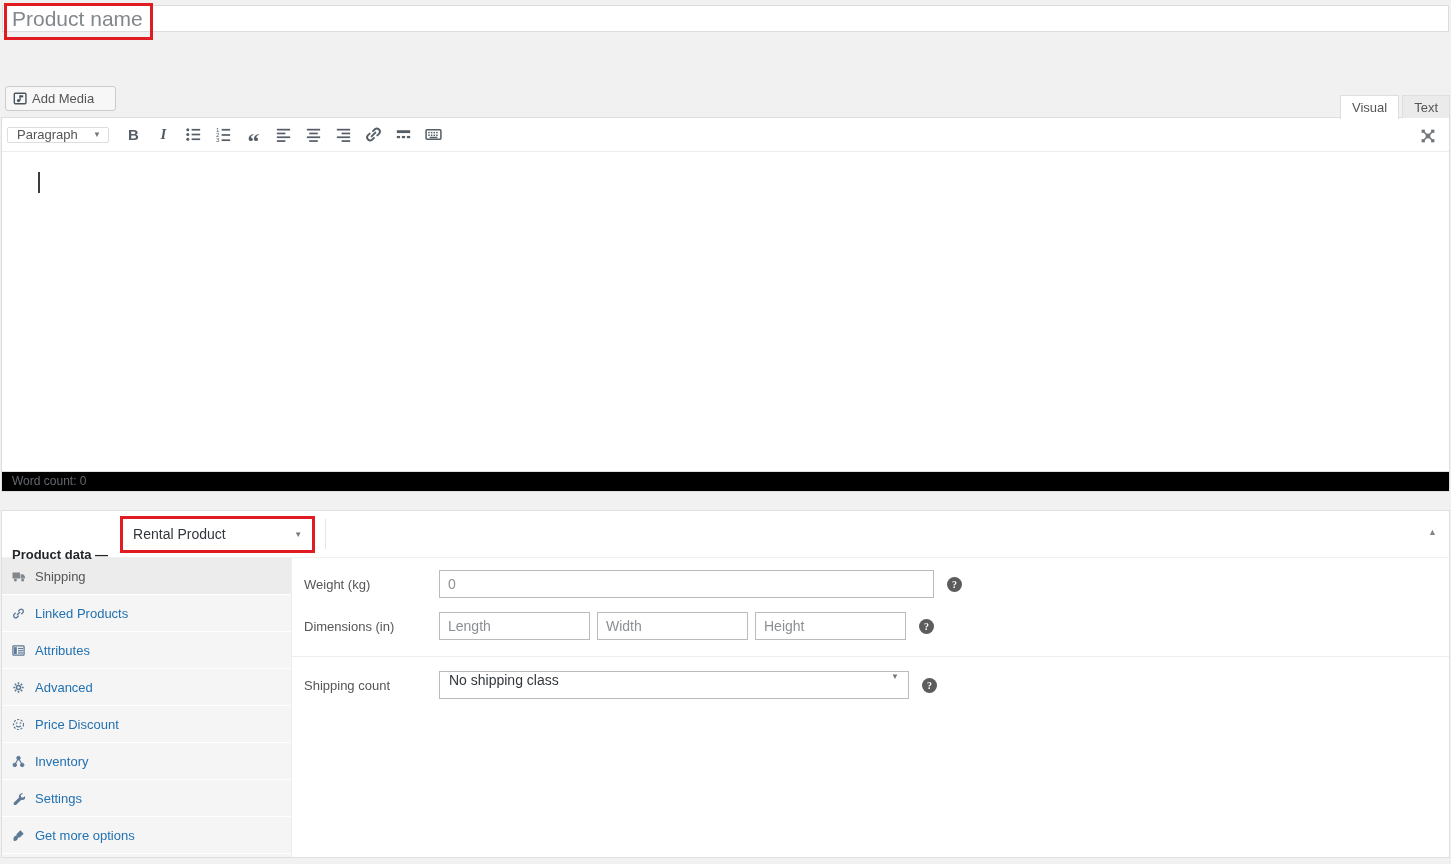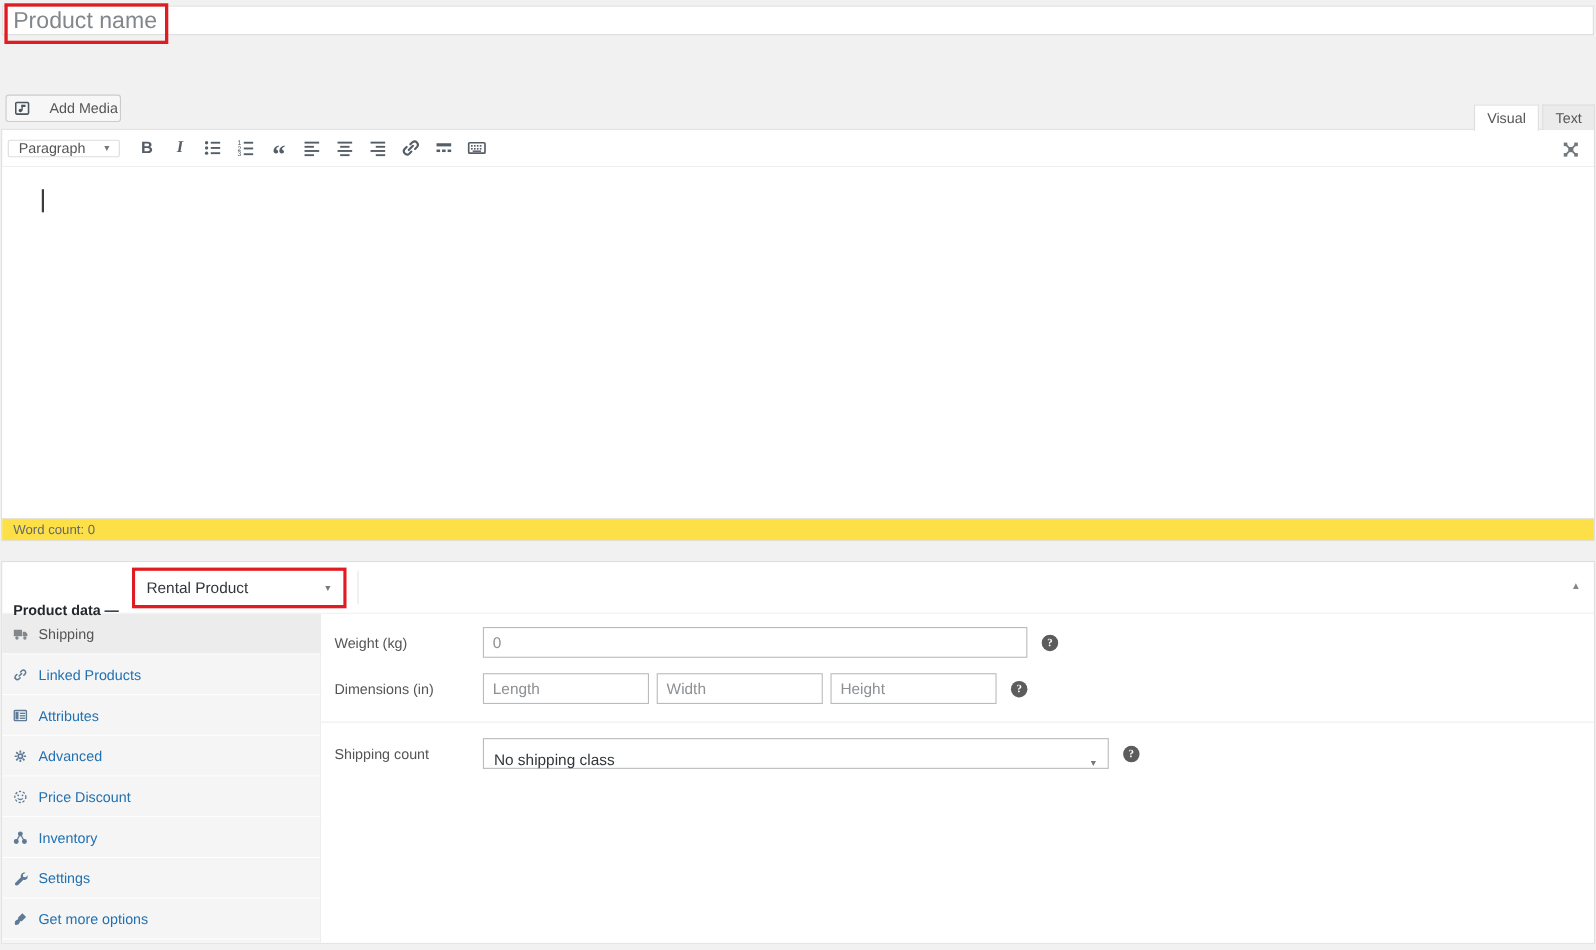--- a/index.html
+++ b/index.html
@@ -17,21 +17,21 @@
     width:100%; height:100%; border:1px solid #ddd; background:#fff;
     font-family:"Liberation Sans", sans-serif; font-size:21px; color:#32373c;
     padding:0 0 0 9px; outline:none;
   }
   .title-input::placeholder { color:#82878c; opacity:1; }
   .redbox { position:absolute; border:3px solid #e11b22; pointer-events:none; z-index:30; }
   .redbox-title { left:4px; top:3px; width:149px; height:37px; }
   
   .add-media-btn {
     position:absolute; top:86px; left:5px; height:25px;
-    display:flex; align-items:center; gap:17px; padding:0 2px 0 7px;
+    display:flex; align-items:center; gap:4px; padding:0 21px 0 7px;
     background:#f7f7f7; border:1px solid #ccc; border-radius:3px;
     font-size:13px; color:#555; cursor:pointer;
   }
   
   .switch-tabs { position:absolute; top:95px; right:1px; display:flex; gap:3px; z-index:5; }
   .switch-tab {
     height:23px; padding:0 11px; display:flex; align-items:center;
     font-size:13px; color:#555; cursor:pointer;
     background:#ebebeb; border:1px solid #dedede; border-bottom:none;
   }
@@ -57,21 +57,21 @@
   }
   .tbtn svg { display:block; }
   .glyph-b { font-size:15px; font-weight:800; color:#555d66; }
   .glyph-i { font-size:15px; font-style:italic; font-weight:600; font-family:"Liberation Serif", serif; color:#555d66; }
   .glyph-q { font-size:24px; line-height:10px; font-family:"Liberation Serif", serif; font-weight:700; color:#555d66; padding-top:12px; }
   .dfw-btn { position:absolute; right:9px; top:5px; width:25px; height:25px;
     display:flex; align-items:center; justify-content:center; cursor:pointer; color:#72777c; }
   .mce-content { flex:1; position:relative; background:#fff; }
   .text-cursor { position:absolute; left:36px; top:20px; width:2px; height:21px; background:#3c3c3c; }
   .mce-status {
-    flex:none; height:20px; background:#fde047; border-top:1px solid #dfdfdf;
+    flex:none; height:20px; background:#000000; border-top:1px solid #dfdfdf;
     font-size:12px; color:#646970; line-height:19px; padding-left:10px;
   }
   
   .panel {
     position:absolute; top:510px; left:1px; right:1px; height:348px;
     background:#fff; border:1px solid #dfdfdf; display:flex; flex-direction:column;
   }
   .panel-header {
     height:47px; flex:none; display:flex; align-items:center; padding-left:10px;
     border-bottom:1px solid #f0f0f0; position:relative;
@@ -101,22 +101,22 @@
   .txt-input {
     height:28px; border:1px solid #bbb; background:#fff; font-family:"Liberation Sans", sans-serif;
     font-size:14px; color:#444; padding:0 8px; outline:none;
   }
   .txt-input::placeholder { color:#8c8f94; opacity:1; }
   .w-wide { width:495px; }
   .w-dim { width:151px; margin-right:7px; }
   .w-dim:last-of-type { margin-right:0; }
   .group-divider { border-top:1px solid #eee; margin:16px 0 14px 0; }
   .wc-select {
-    width:569px; height:28px; border:1px solid #bbb; background:#fff;
-    display:flex; align-items:flex-end; justify-content:space-between; padding:0 9px;
+    width:470px; height:28px; border:1px solid #bbb; background:#fff;
+    display:flex; align-items:flex-start; justify-content:space-between; padding:0 9px;
     font-size:14px; color:#32373c; cursor:pointer;
   }
   .help-tip {
     width:15px; height:15px; margin-left:13px; border-radius:50%; background:#5c5c5c;
     color:#fff; font-size:10px; font-weight:bold; display:flex; align-items:center;
     justify-content:center; cursor:pointer; flex:none; font-family:"Liberation Serif", serif;
   }
 </style>
 </head>
 <body>

